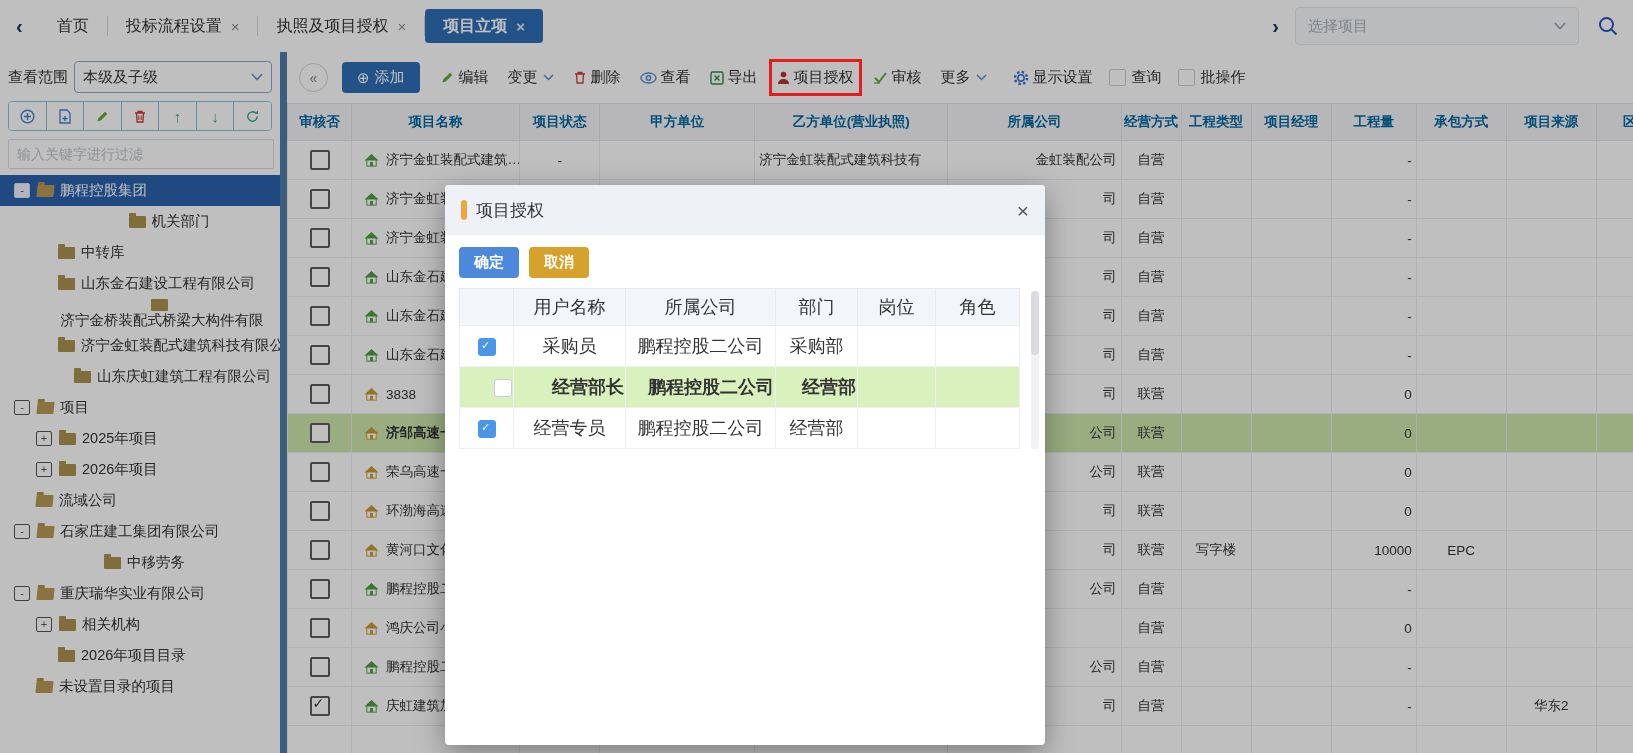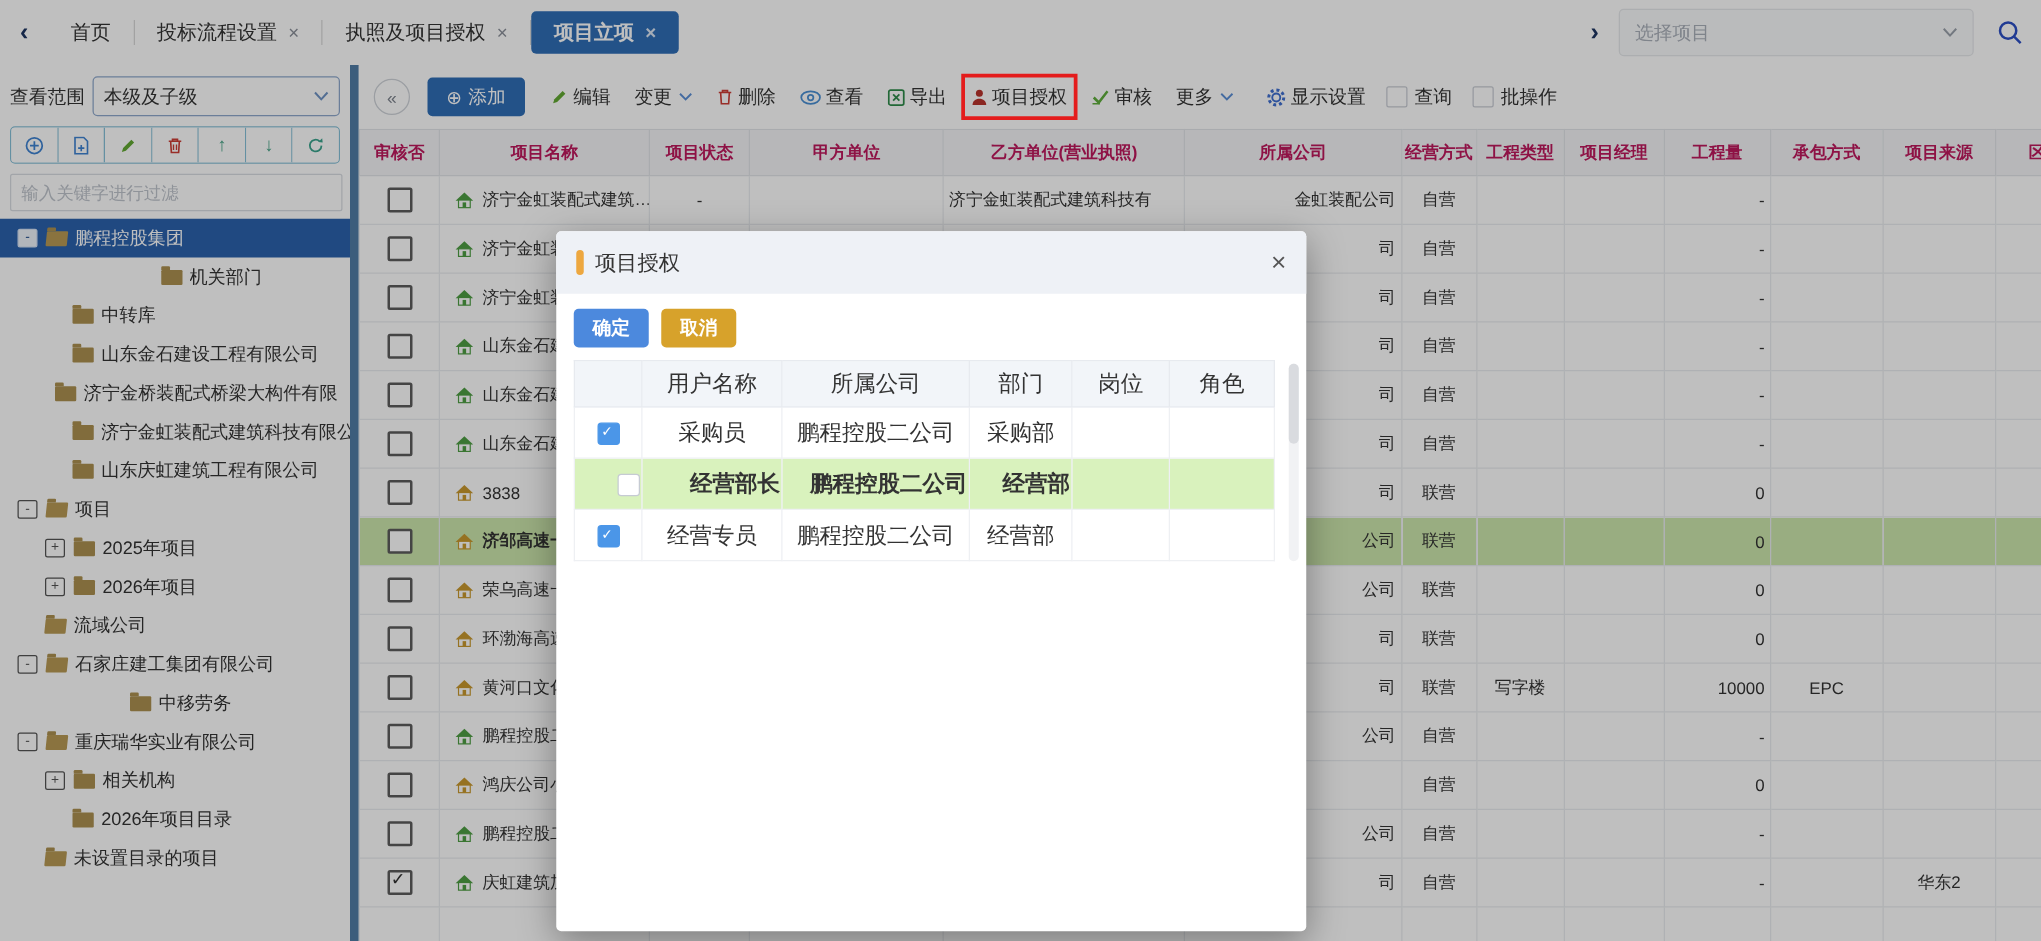--- a/index.html
+++ b/index.html
@@ -62,21 +62,21 @@
            align-items:center;font-size:15px;margin-right:20px;cursor:pointer;}
   .add-btn .plus{margin-right:5px;font-size:15px;}
   .tb+.tb{margin-left:19px;}
   .chev-down{margin-left:5px;}
   .auth-wrap{position:relative;margin-left:19px;}
   .annotation{position:absolute;left:-8px;right:-8px;top:-9px;bottom:-9px;border:3px solid #e41c1c;z-index:45;}
   .tb-check{width:15px;height:15px;border:1px solid #c9cdd4;border-radius:2px;background:#fff;margin-right:6px;}
   
   .grid{position:absolute;left:0;top:51px;right:0;bottom:0;overflow:hidden;}
   table.main{border-collapse:collapse;table-layout:fixed;width:1390px;font-size:13.5px;}
-  table.main th{height:36px;background:#f4f5f7;border:1px solid #e2e5e9;font-weight:600;color:#be185d;
+  table.main th{height:36px;background:#f4f5f7;border:1px solid #e2e5e9;font-weight:600;color:#0369a1;
                 padding:0;white-space:nowrap;overflow:hidden;}
   table.main td{height:38px;border:1px solid #eaedf0;padding:0 4px;white-space:nowrap;overflow:hidden;}
   tr.hl td{background:#cde7ac;}
   tr.hl .name-txt{font-weight:bold;}
   td.c{text-align:center;}
   td.r{text-align:right;padding-right:8px;}
   td.company{text-align:right;padding-right:38px;}
   .cb{width:16px;height:16px;border:2px solid #5c5c5c;border-radius:2px;display:inline-block;
       background:#fff;position:relative;cursor:pointer;vertical-align:middle;}
   .cb.checked::after{content:"✓";position:absolute;left:1px;top:-3px;font-size:14px;color:#333;font-weight:bold;}
@@ -207,29 +207,29 @@
         <span class="tree-label">机关部门</span>
       </li>
       <li class="tree-item" style="padding-left: 58px;">
         <span class="folder"></span>
         <span class="tree-label">中转库</span>
       </li>
       <li class="tree-item" style="padding-left: 58px;">
         <span class="folder"></span>
         <span class="tree-label">山东金石建设工程有限公司</span>
       </li>
-      <li class="tree-item" style="padding-left: 44px;">
+      <li class="tree-item" style="padding-left: 44px; flex-direction: column;">
         <span class="folder"></span>
         <span class="tree-label">济宁金桥装配式桥梁大构件有限</span>
       </li>
       <li class="tree-item" style="padding-left: 58px;">
         <span class="folder"></span>
         <span class="tree-label">济宁金虹装配式建筑科技有限公</span>
       </li>
-      <li class="tree-item" style="padding-left: 58px;">
+      <li class="tree-item" style="padding-left: 74px;">
         <span class="folder"></span>
         <span class="tree-label">山东庆虹建筑工程有限公司</span>
       </li>
       <li class="tree-item" style="padding-left: 14px;">
         <span class="expander">-</span>
         <span class="folder open"></span>
         <span class="tree-label">项目</span>
       </li>
       <li class="tree-item" style="padding-left: 36px;">
         <span class="expander">+</span>

